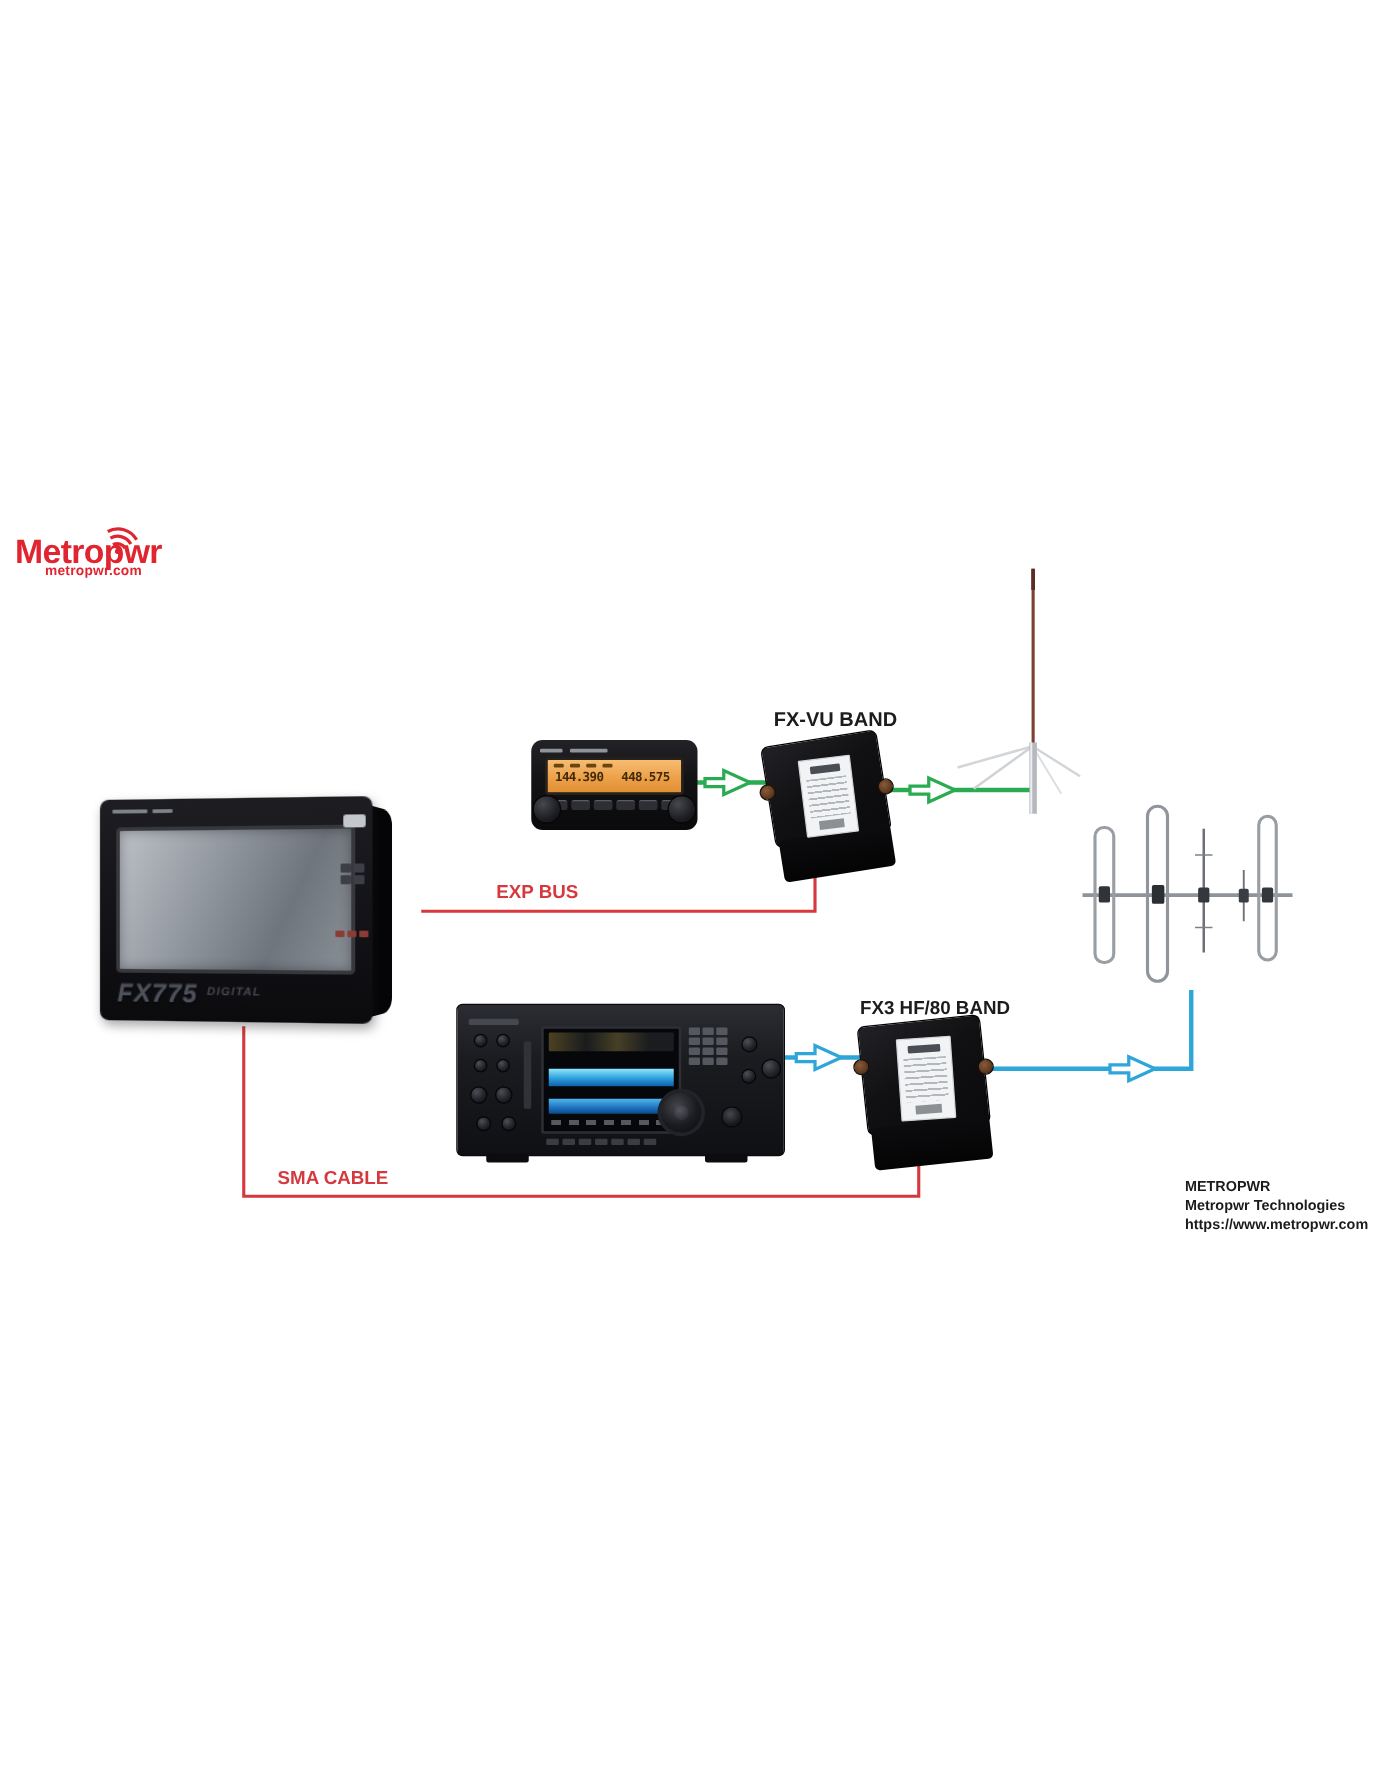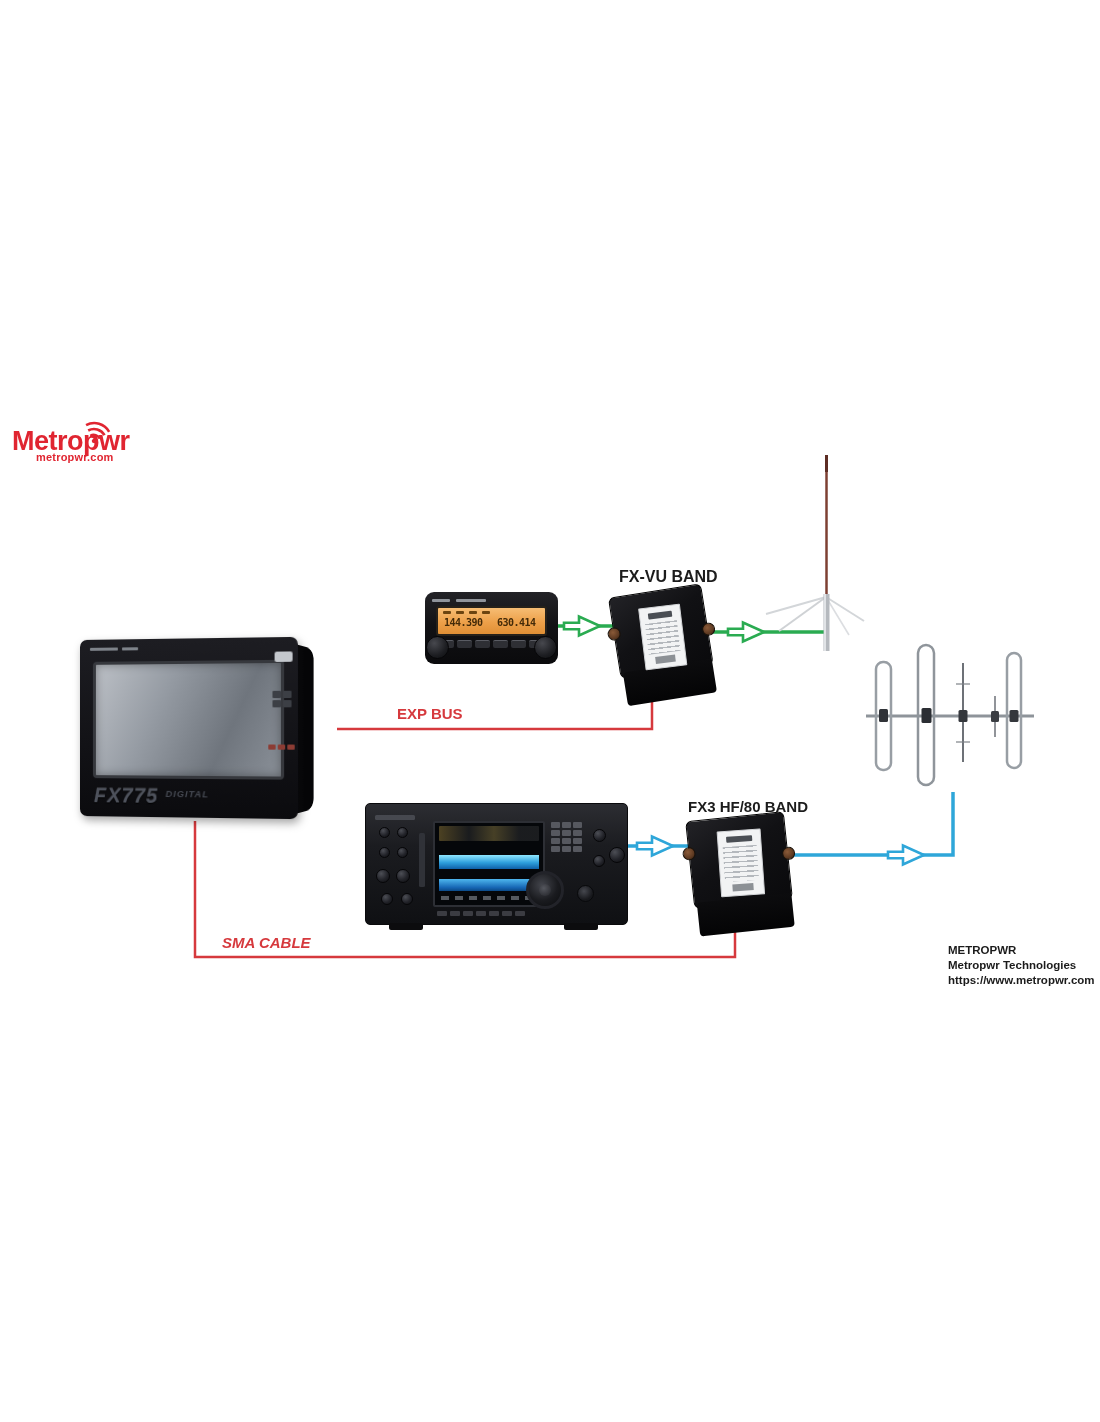--- a/index.html
+++ b/index.html
@@ -105,21 +105,21 @@
     border-radius: 50%; background: radial-gradient(circle at 40% 35%, #55575e, #212227); }
   .small-dial { position: absolute; left: 212px; top: 82px; width: 17px; height: 17px; border-radius: 50%;
     background: radial-gradient(circle at 40% 35%, #45474e, #17181c 65%); border: 1px solid #08090b; }
 
   
   .diagram-label { position: absolute; z-index: 3; font-weight: 600; color: #1c1c1c; white-space: nowrap; }
   .lbl-fxvu { left: 619px; top: 568px; font-size: 16px; }
   .lbl-fx3 { left: 688px; top: 798px; font-size: 15px; }
   .lbl-red { color: #d6393d; font-size: 15px; }
   .lbl-exp { left: 397px; top: 705px; }
-  .lbl-sma { left: 222px; top: 934px; font-style: italic; }
+  .lbl-sma { left: 222px; top: 934px; }
 
   .footer { position: absolute; left: 948px; top: 943px; z-index: 3; font-size: 11.5px; font-weight: 700; color: #1b1b1b; line-height: 15px; }
 </style>
 </head>
 <body>
 
 <div class="canvas">
 
   <div class="logo">
     <div class="logo-wifi">
@@ -213,21 +213,21 @@
         <i style="width:30px"></i>
       </div>
     <div class="mradio-display">
       <div class="mradio-icons">
           <i></i>
           <i></i>
           <i></i>
           <i></i>
         </div>
       <span class="freq vhf">144.390</span>
-      <span class="freq uhf">630.414</span>
+      <span class="freq uhf">448.575</span>
     </div>
     <div class="mradio-btnrow">
         <i></i>
         <i></i>
         <i></i>
         <i></i>
         <i></i>
         <i></i>
       </div>
     <div class="mknob l"></div>

